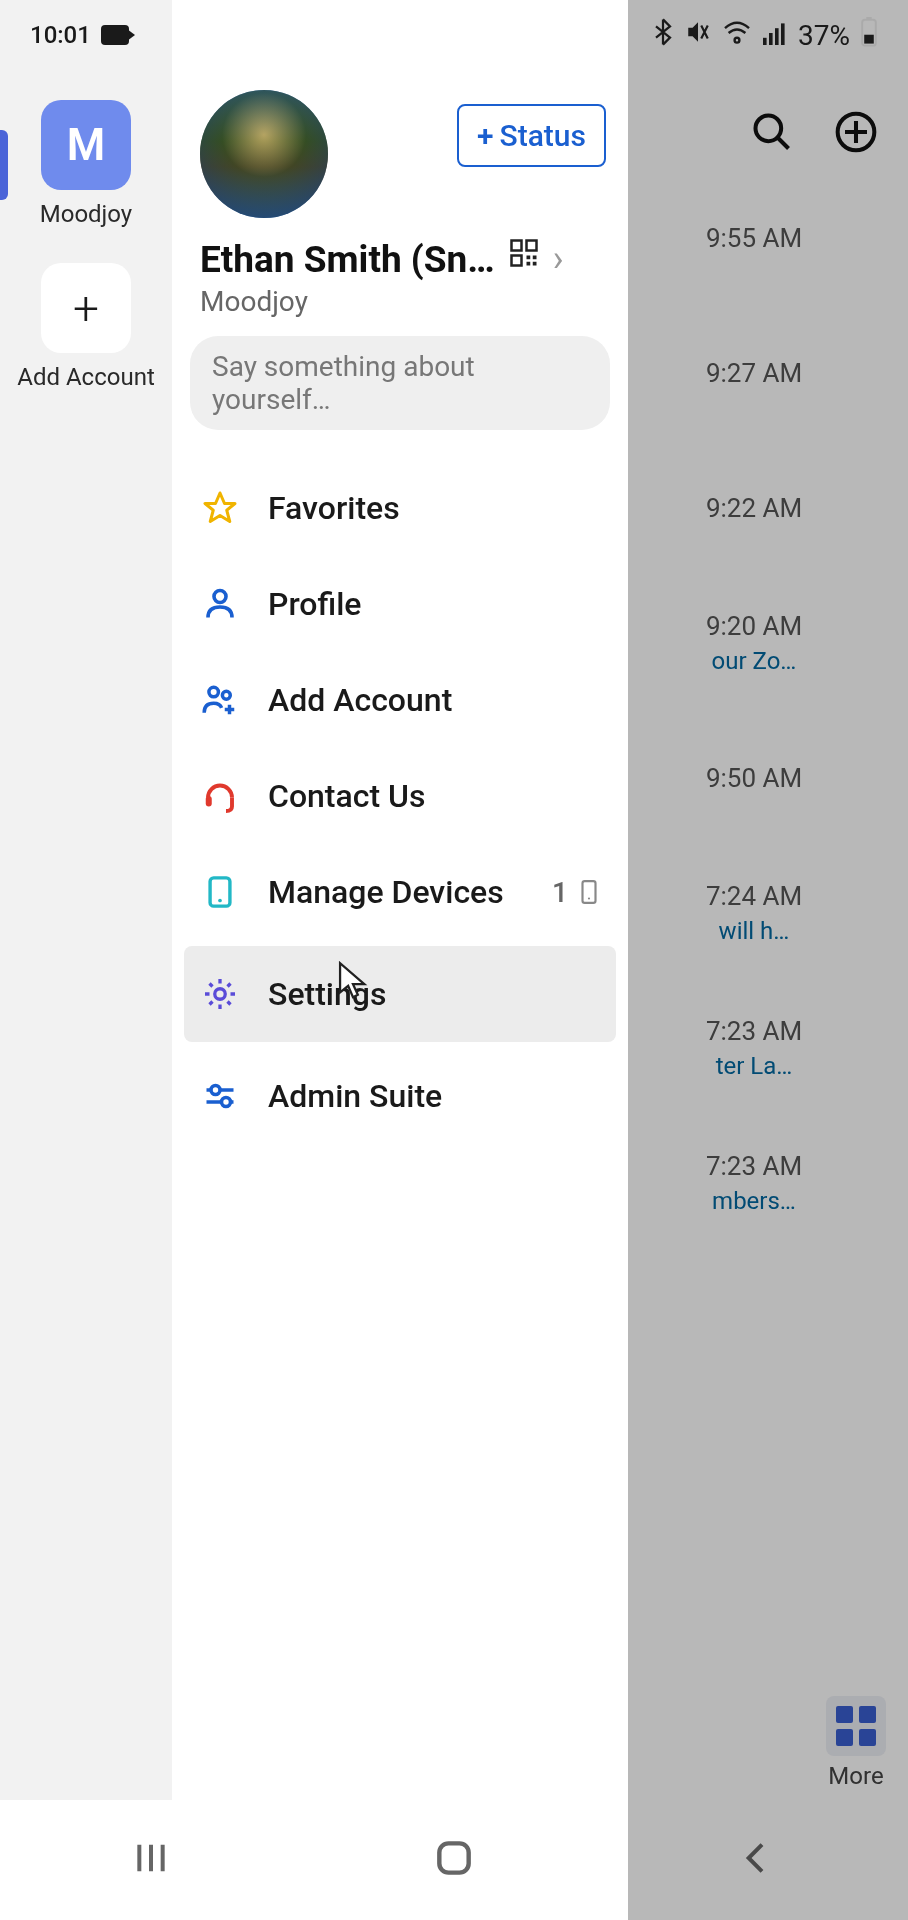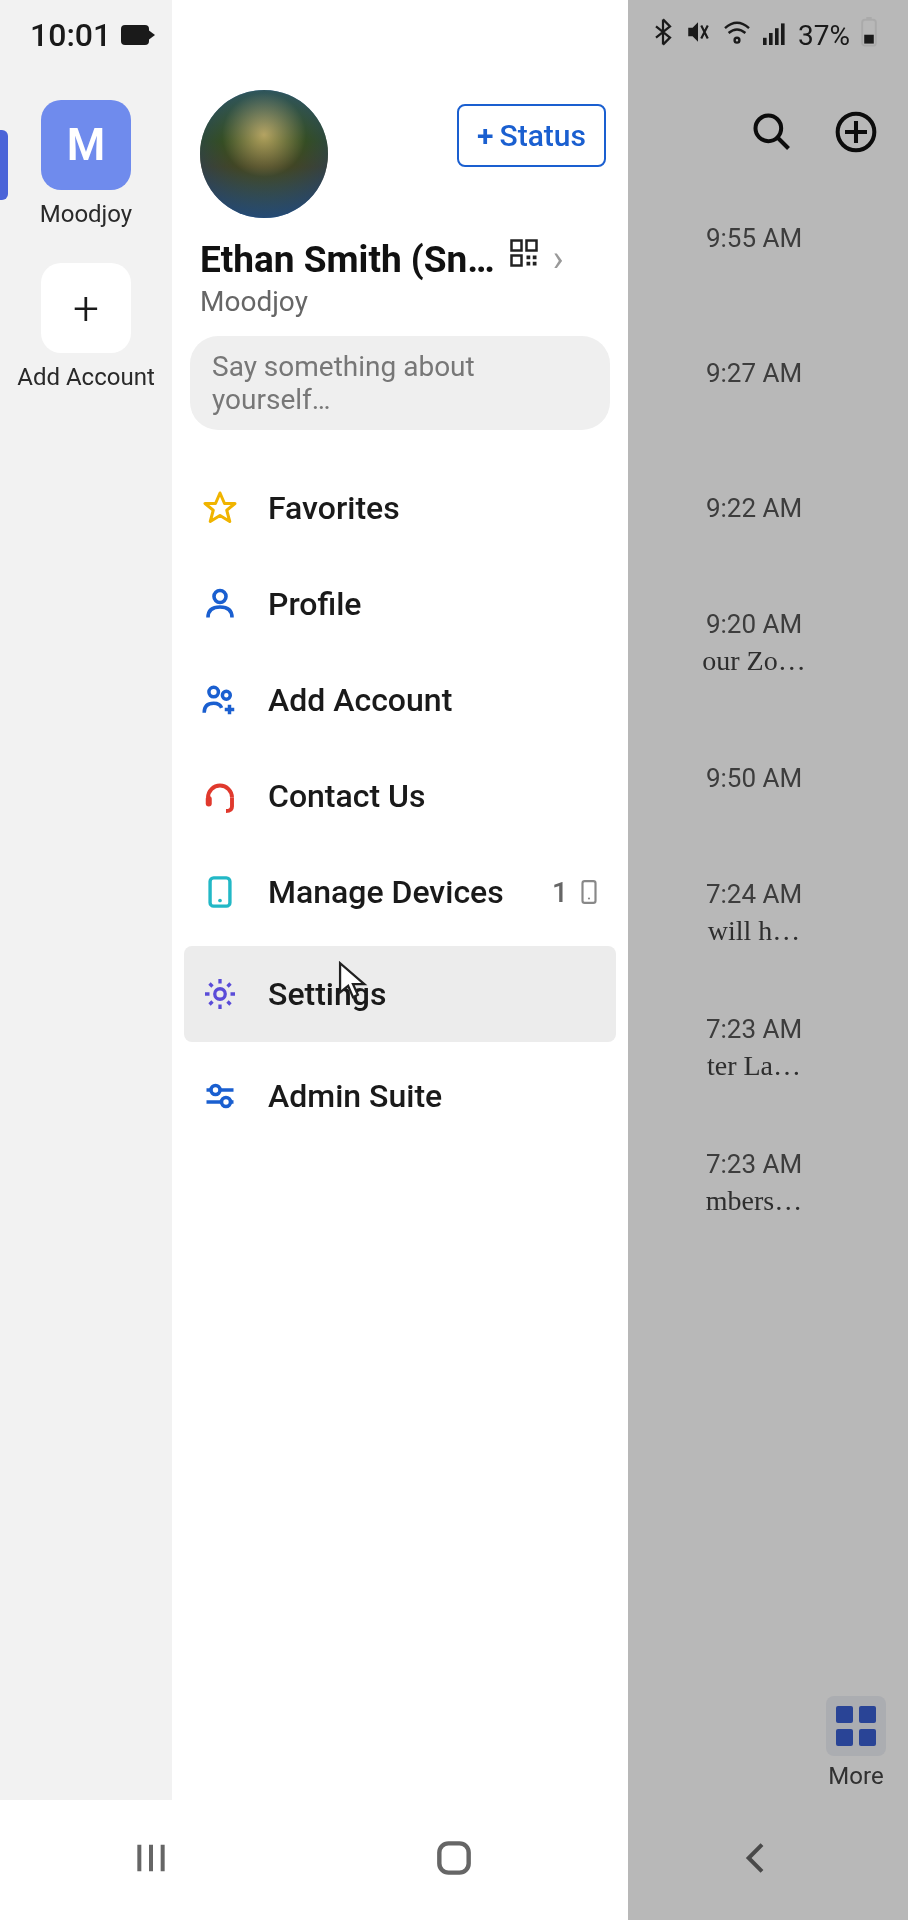--- a/index.html
+++ b/index.html
@@ -18,21 +18,21 @@
       top: 0; left: 0; right: 0;
       height: 70px;
       display: flex;
       align-items: center;
       justify-content: space-between;
       padding: 0 30px;
       background: transparent;
       z-index: 100;
     }
     .status-left { display: flex; align-items: center; gap: 10px; }
-    .status-time { font-size: 32px; font-weight: 500; color: #1a1a1a; }
+    .status-time { font-size: 24px; font-weight: 500; color: #1a1a1a; }
     .camera-icon { width: 28px; height: 20px; background: #1a1a1a; border-radius: 4px; position: relative; }
     .camera-icon::after { content:''; position:absolute; right:-6px; top:4px; width:0; height:0; border-left:8px solid #1a1a1a; border-top:6px solid transparent; border-bottom:6px solid transparent; }
     .status-right { display: flex; align-items: center; gap: 10px; font-size: 28px; color: #1a1a1a; }
     .battery-text { font-size: 28px; font-weight: 400; }
 
     
     .sidebar {
       position: absolute;
       left: 0; top: 0; bottom: 0;
       width: 172px;
@@ -162,21 +162,21 @@
     .header-icons svg { width: 44px; height: 44px; }
     .chat-row {
       height: 135px;
       display:flex; flex-direction:column;
       justify-content:center;
       align-items:center;
       padding-right: 28px;
       gap: 6px;
     }
     .chat-time { font-size: 26px; color:#555; white-space:nowrap; }
-    .chat-preview { font-size: 28px; color:#404040; white-space:nowrap;font-family:Liberation Serif, serif; }
+    .chat-preview { font-size: 24px; color:#0369a1; white-space:nowrap; }
     .more-tile {
       position:absolute; right: 22px; bottom: 10px;
       display:flex; flex-direction:column; align-items:center; gap: 6px;
     }
     .more-box { width: 60px; height: 60px; background:#eef0f6; border-radius:8px; display:grid; grid-template-columns:1fr 1fr; grid-template-rows:1fr 1fr; padding:10px; gap:6px; }
     .more-box span { display:block; background:#3a5fd0; border-radius:2px; }
     .more-label { font-size: 24px; color:#444; }
 
     
     .nav-bar {

